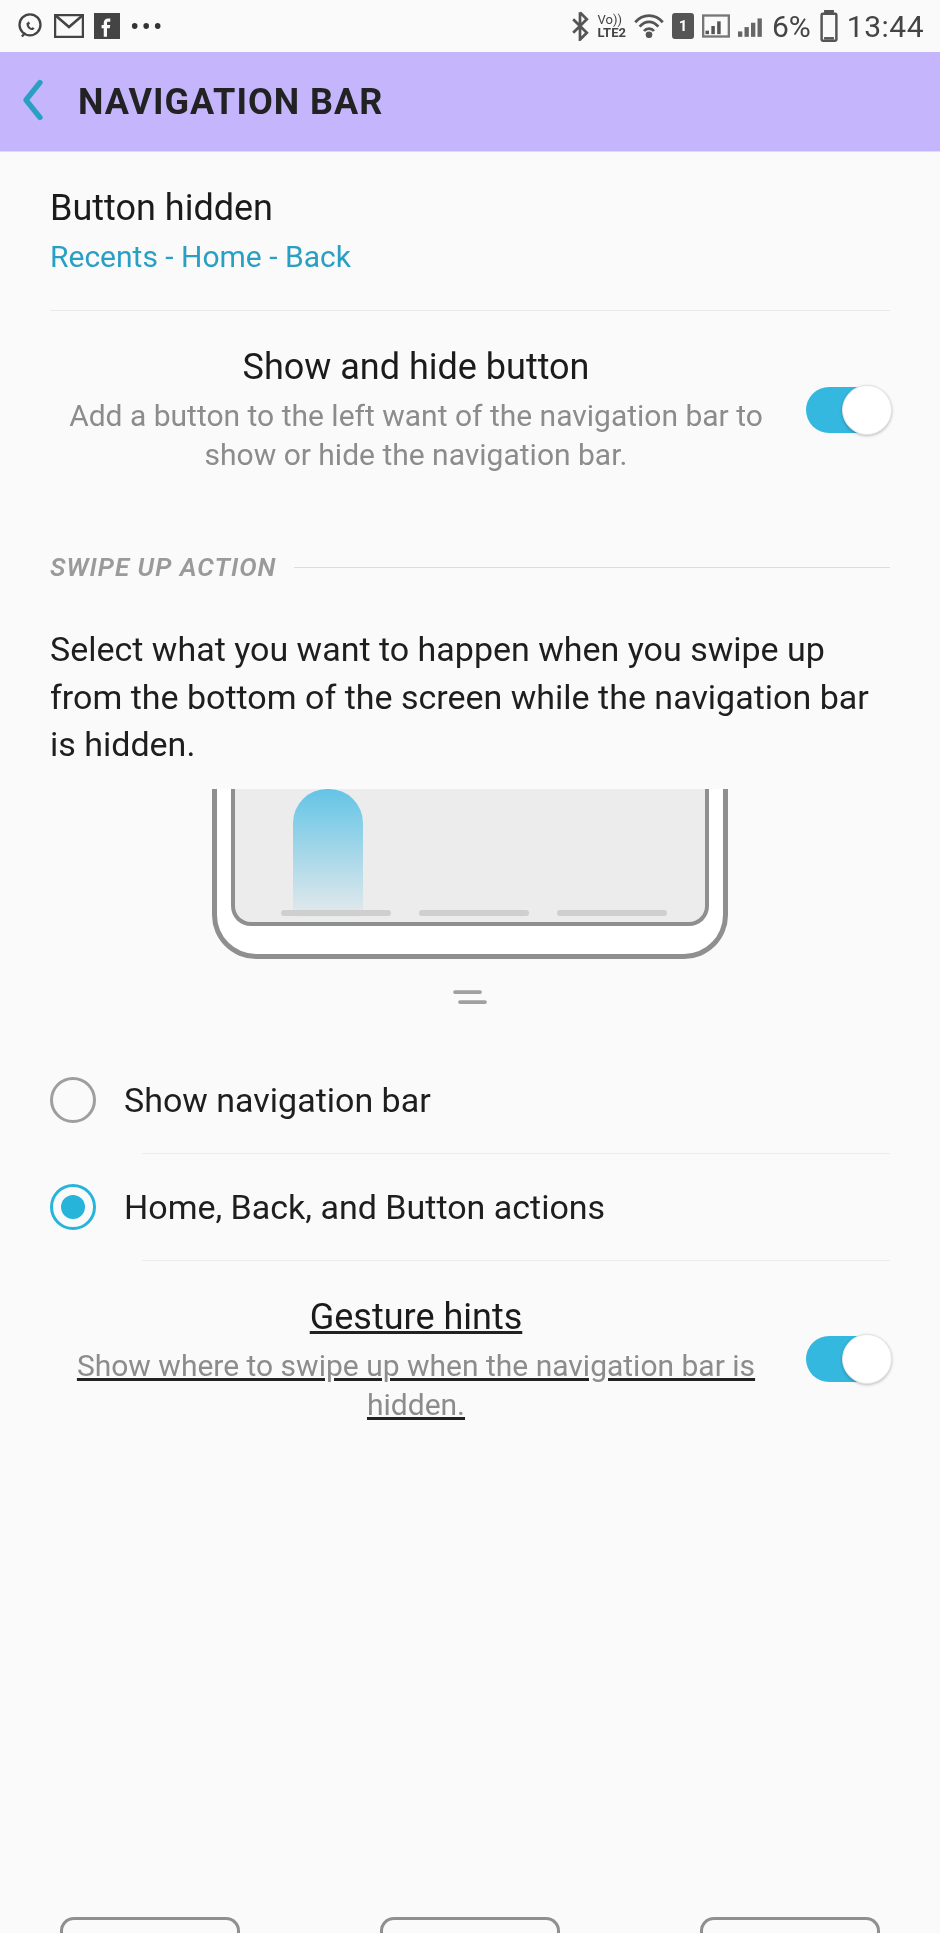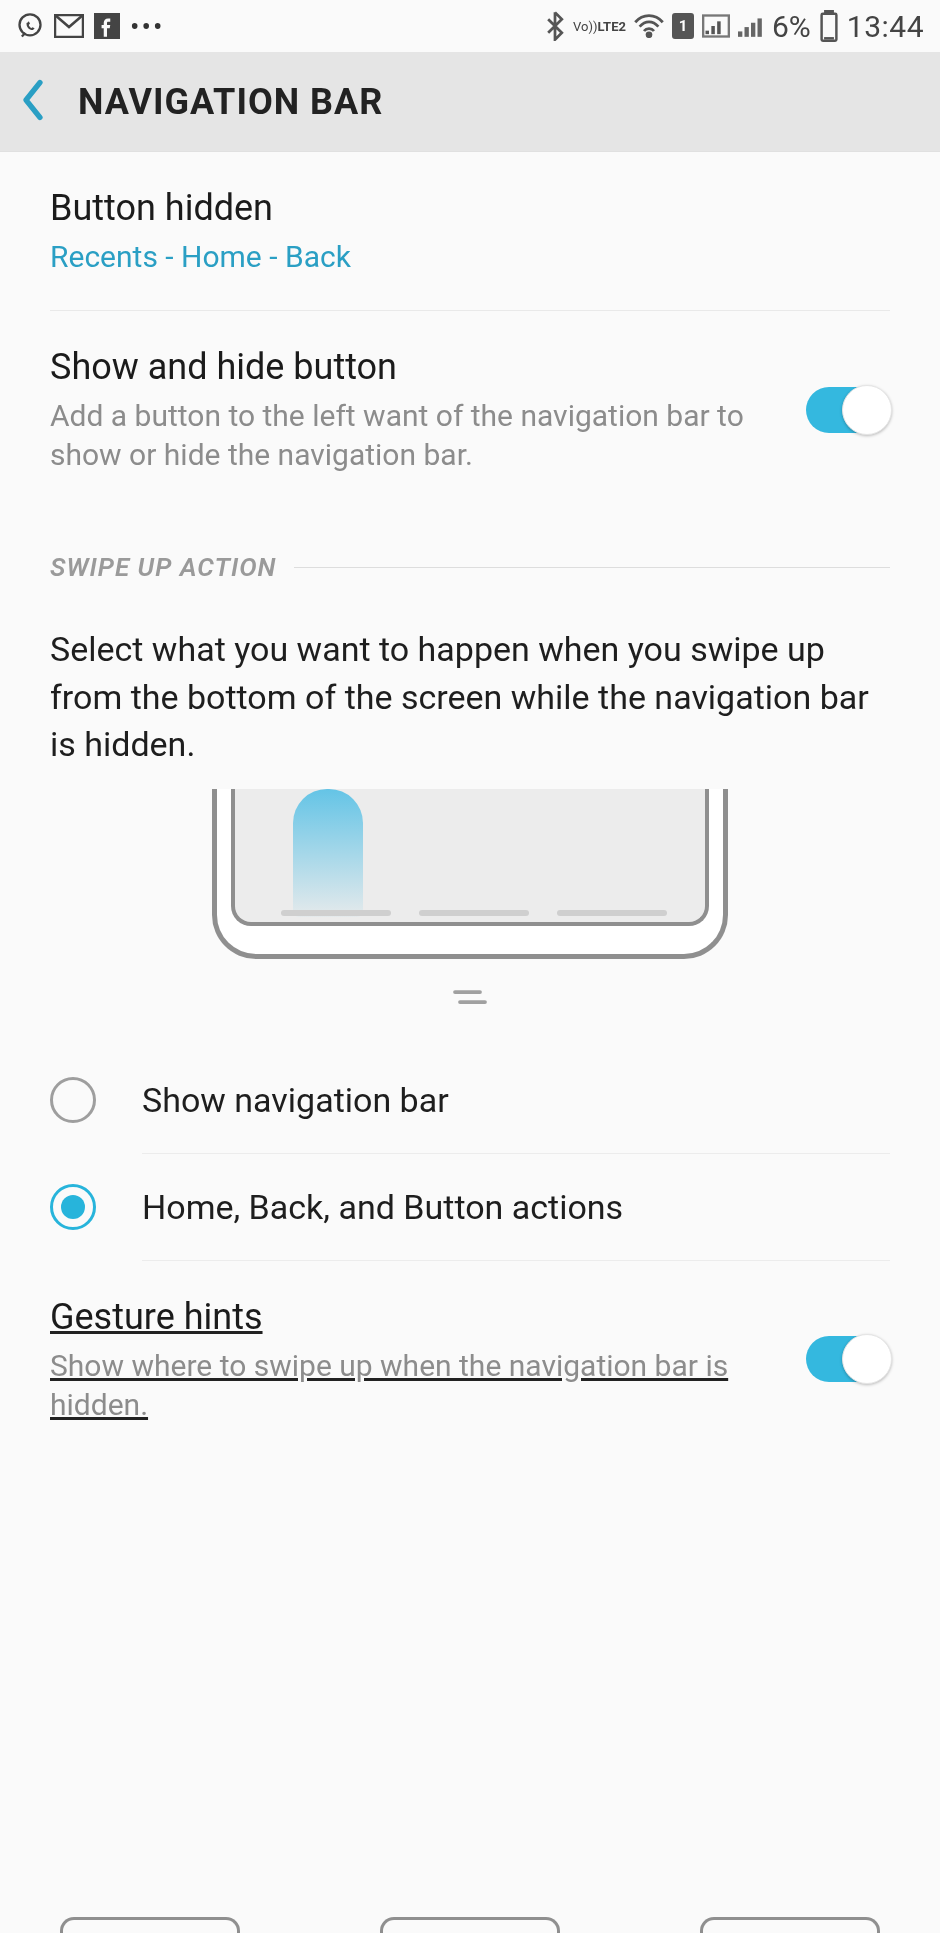--- a/index.html
+++ b/index.html
@@ -30,38 +30,38 @@
   .dots { font-size:28px; letter-spacing:2px; color:#333;}
 
   
   .app-bar {
     height: 100px;
     border-bottom: 1px solid #e0e0e0;
     display: flex;
     align-items: center;
     padding: 0 20px;
     gap: 32px;
-    background:#e5e5e5;
+    background:#c4b5fd;
   }
   .back-icon svg { width: 26px; height: 42px; }
   .app-title {
     font-size: 36px;
     font-weight: 700;
     letter-spacing: 1px;
     color: #222;
   }
 
   
   .content { padding: 0 50px; }
   .item {
     padding: 34px 0;
     border-bottom: 1px solid #e9e9e9;
   }
   .item:last-child { border-bottom: none; text-decoration: underline; }
-  .item-row { display:flex; align-items:center; justify-content:space-between; gap:24px;}
+  .item-row { display:flex; align-items:center; justify-content:space-between; gap:24px;text-align:center;}
   .item-text { flex:1; }
   .item-title { font-size: 36px; color:#1b1b1b; line-height:1.25; }
   .item-sub  { font-size: 30px; color: #8c8c8c; margin-top:6px; line-height:1.3;}
   .item-sub.accent { color:#2a9fc4; }
 
   
   .toggle {
     width: 84px; height: 46px; border-radius: 23px;
     background:#34b8df; position:relative; flex:0 0 auto;
   }
@@ -116,21 +116,21 @@
   .hint-line.l2{ left:184px;}
   .hint-line.l3{ left:322px;}
   .recent-glyph{
     margin-top:22px; color:#a0a0a0;
   }
   .recent-glyph svg{ width:40px; height:32px; }
 
   
   .radio-list { padding-left: 0; }
   .radio-item {
-    display:flex; align-items:center; gap:46px;
+    display:flex; align-items:center; gap:28px;
     padding: 30px 0;
     text-align: right;
   }
   .radio-inner-border { border-bottom:1px solid #ececec; margin-left: 92px;}
   .radio {
     width:46px; height:46px; border:3px solid #9e9e9e; border-radius:50%;
     flex:0 0 auto; position:relative;
   }
   .radio.selected { border-color:#27b4db;}
   .radio.selected::after{
@@ -178,21 +178,21 @@
           </svg>
     </span>
     <span class="dots">•••</span>
   </div>
   <div class="status-right">
     <span>
       <svg width="20" height="30" viewBox="0 0 12 22" fill="none" stroke="#555" stroke-width="2">
             <path d="M6 1v20l5-5-10-10M6 1l5 5L1 16"></path>
           </svg>
     </span>
-    <span style="display:flex;flex-direction:row;align-items:flex-start;line-height:1;">
+    <span style="display:flex;flex-direction:column;align-items:flex-start;line-height:1;">
       <span class="lte-label">Vo))</span>
       <span class="lte-label" style="font-weight:bold">LTE2</span>
     </span>
     <span>
       <svg width="30" height="24" viewBox="0 0 24 18" fill="none" stroke="#555" stroke-width="2.2">
             <path d="M1 6c6-7 16-7 22 0M4.5 9.5c4.5-5 10.5-5 15 0M8 13c2-2.5 6-2.5 8 0"></path>
             <circle cx="12" cy="16" r="1.6" fill="#555"></circle>
           </svg>
     </span>
     <span class="icon-box" style="width:22px;height:26px;border-radius:3px;">1</span>

